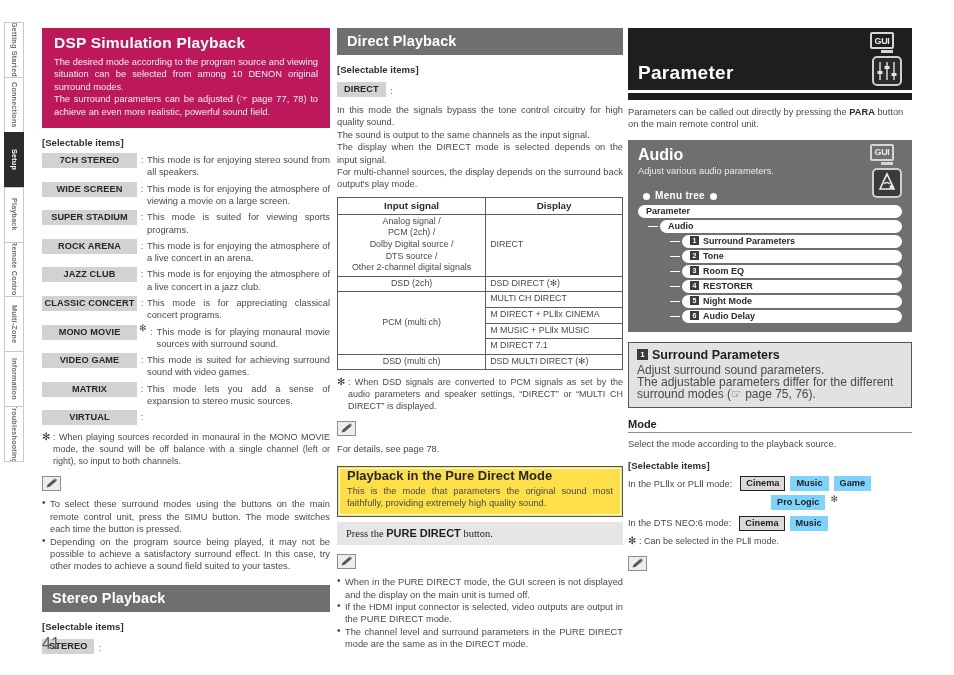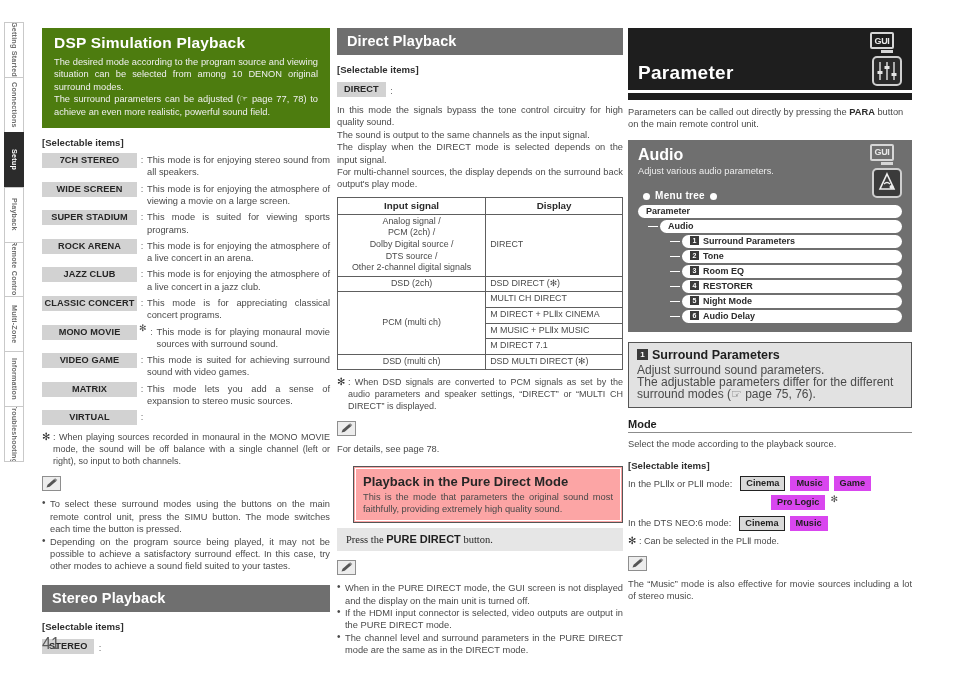--- a/index.html
+++ b/index.html
@@ -46,21 +46,21 @@
 
   
   .sec-head{
     background:#6f6f6f;color:#ffffff;
     font-size:14.5px;font-weight:bold;
     padding:5px 8px 6px 10px;
     letter-spacing:.1px;
   }
 
   .hero{
-    background:#4d7c0f;color:#ffffff;
+    background:#be185d;color:#ffffff;
     padding:6px 12px 10px 12px;
   }
   .hero h1{
     margin:0 0 4px 0;font-size:15.5px;font-weight:bold;letter-spacing:.2px;
   }
   .hero p{
     margin:0;font-size:9.3px;line-height:12.4px;text-align:justify;color:#f0f0f0;
   }
 
   
@@ -117,23 +117,23 @@
   table.sig td{
     border:1px solid #5e5e5e;
     font-size:8.9px;color:#4a4a4a;
     padding:1px 4px 2px 4px;line-height:11.6px;
   }
   td.c{text-align:center;}
   td.l{text-align:left;padding-left:6px;}
 
   
   .boxpanel{
-    border:1px solid #555;background:#fca5a5;
-    padding:7px 9px 7px 9px;margin-top:10px;
-    outline:1px solid #ffffff;outline-offset:-3px;margin-left:16px;
+    border:1px solid #555;background:#fde047;
+    padding:1px 9px 7px 9px;margin-top:10px;
+    outline:1px solid #ffffff;outline-offset:-3px;
   }
   .boxpanel h3{margin:0 0 2px 0;font-size:13px;font-weight:bold;color:#262626;}
   .boxpanel p{margin:0;font-size:9.3px;line-height:12.2px;color:#4a4a4a;text-align:justify;}
 
   .pressline{
     background:#e6e6e6;font-size:10.5px;color:#1f1f1f;
     padding:5px 9px 6px 9px;margin-top:5px;
     font-family:"Liberation Serif", serif;
   }
   .pressline b{font-family:"Liberation Sans", sans-serif;font-size:11px;}
@@ -199,21 +199,21 @@
   .spbox .num{width:11px;height:11px;line-height:11px;font-size:8px;top:-1px;}
   .spbox p{margin:0;font-size:12px;line-height:12.2px;color:#4a4a4a;}
 
   .modehead{
     font-size:11px;font-weight:bold;color:#1f1f1f;
     border-bottom:1px solid #8c8c8c;padding-bottom:2px;margin:10px 0 5px 0;
   }
   .moderow{display:flex;align-items:center;margin-bottom:4px;font-size:9.3px;color:#4a4a4a;}
   .moderow .mlab{flex:0 0 auto;margin-right:8px;}
   .btn{
-    background:#d946ef;color:#1f1f1f;font-size:9.2px;font-weight:bold;
+    background:#7dd3fc;color:#1f1f1f;font-size:9.2px;font-weight:bold;
     padding:2px 6px 3px 6px;margin-right:5px;display:inline-block;
   }
   .btn.sel{border:1.5px solid #222;padding:1px 5px 2px 5px;background:#d9d9d9;}
   .sup{font-size:9px;position:relative;top:-3px;}
 
   .pageno{
     position:absolute;left:42px;bottom:22px;
     font-size:16px;color:#5a5a5a;font-weight:normal;
   }
 </style>
@@ -538,17 +538,16 @@
       <div class="mk">✻</div>
       <div class="fx">: Can be selected in the PLⅡ mode.</div>
     </div>
 
     <div class="pencil">
       <svg width="13" height="11" viewBox="0 0 13 11">
           <path d="M1.5 9.5 L2.6 6.8 L9.2 1 L11.4 3 L4.7 8.8 Z" fill="#555"></path>
           <path d="M9.2 1 L11.4 3 L12.3 2 L10.2 0.2 Z" fill="#888"></path>
         </svg>
     </div>
-    <p class="b just">The “Music” mode is also effective for movie sources including a lot of stereo music.</p>
   </div>
 
   <div class="pageno">41</div>
 </div>
 
 </body></html>

